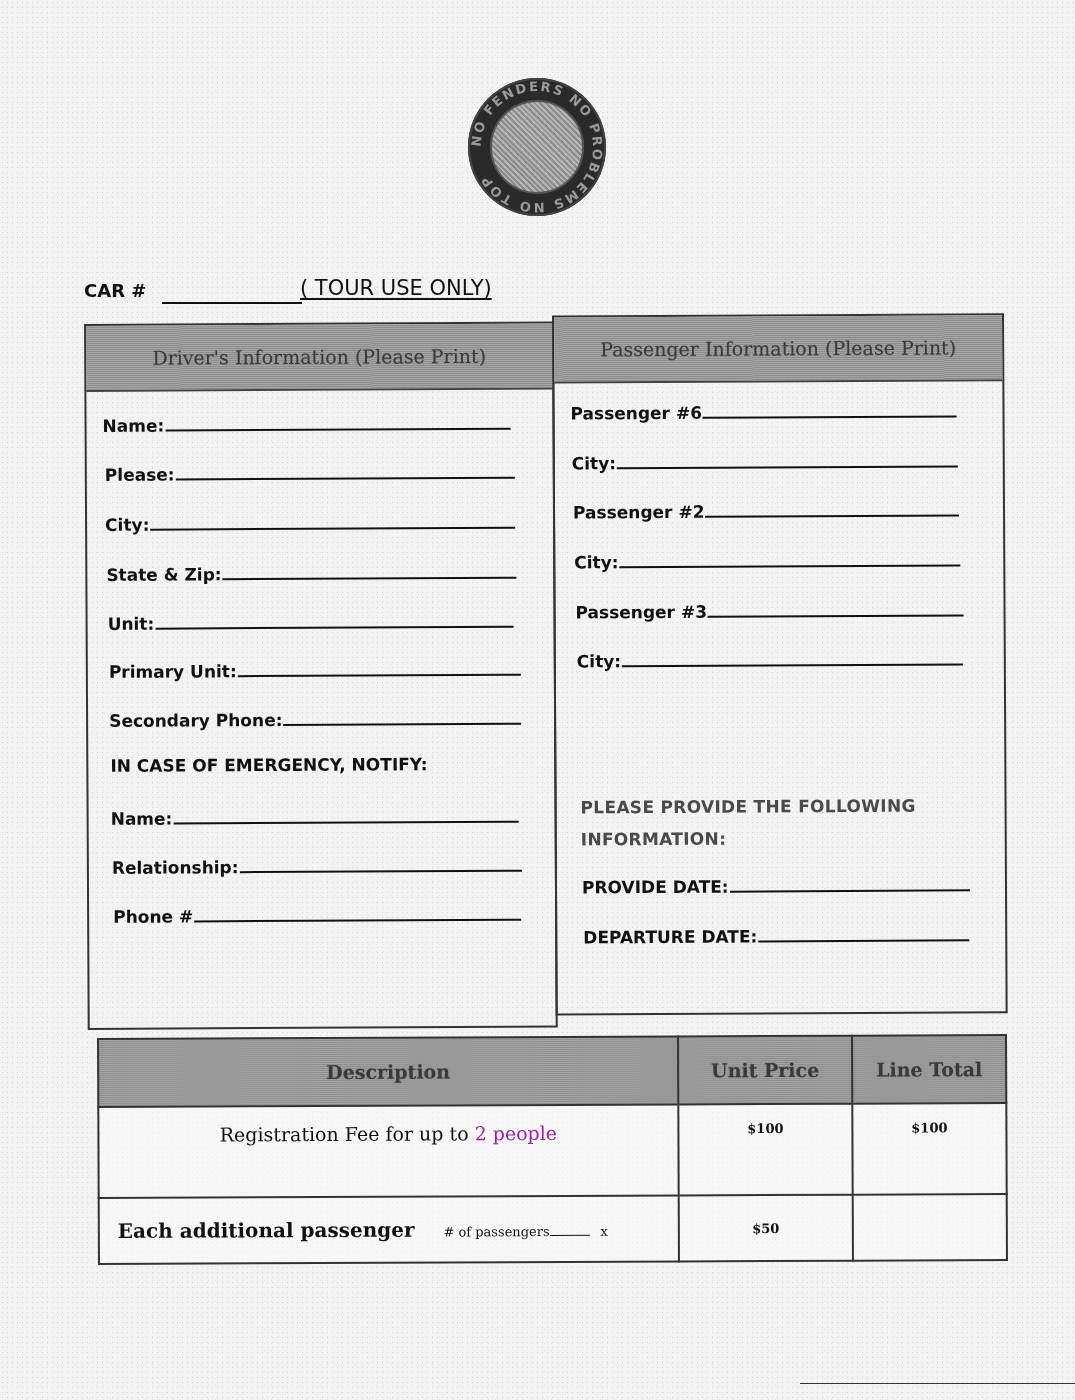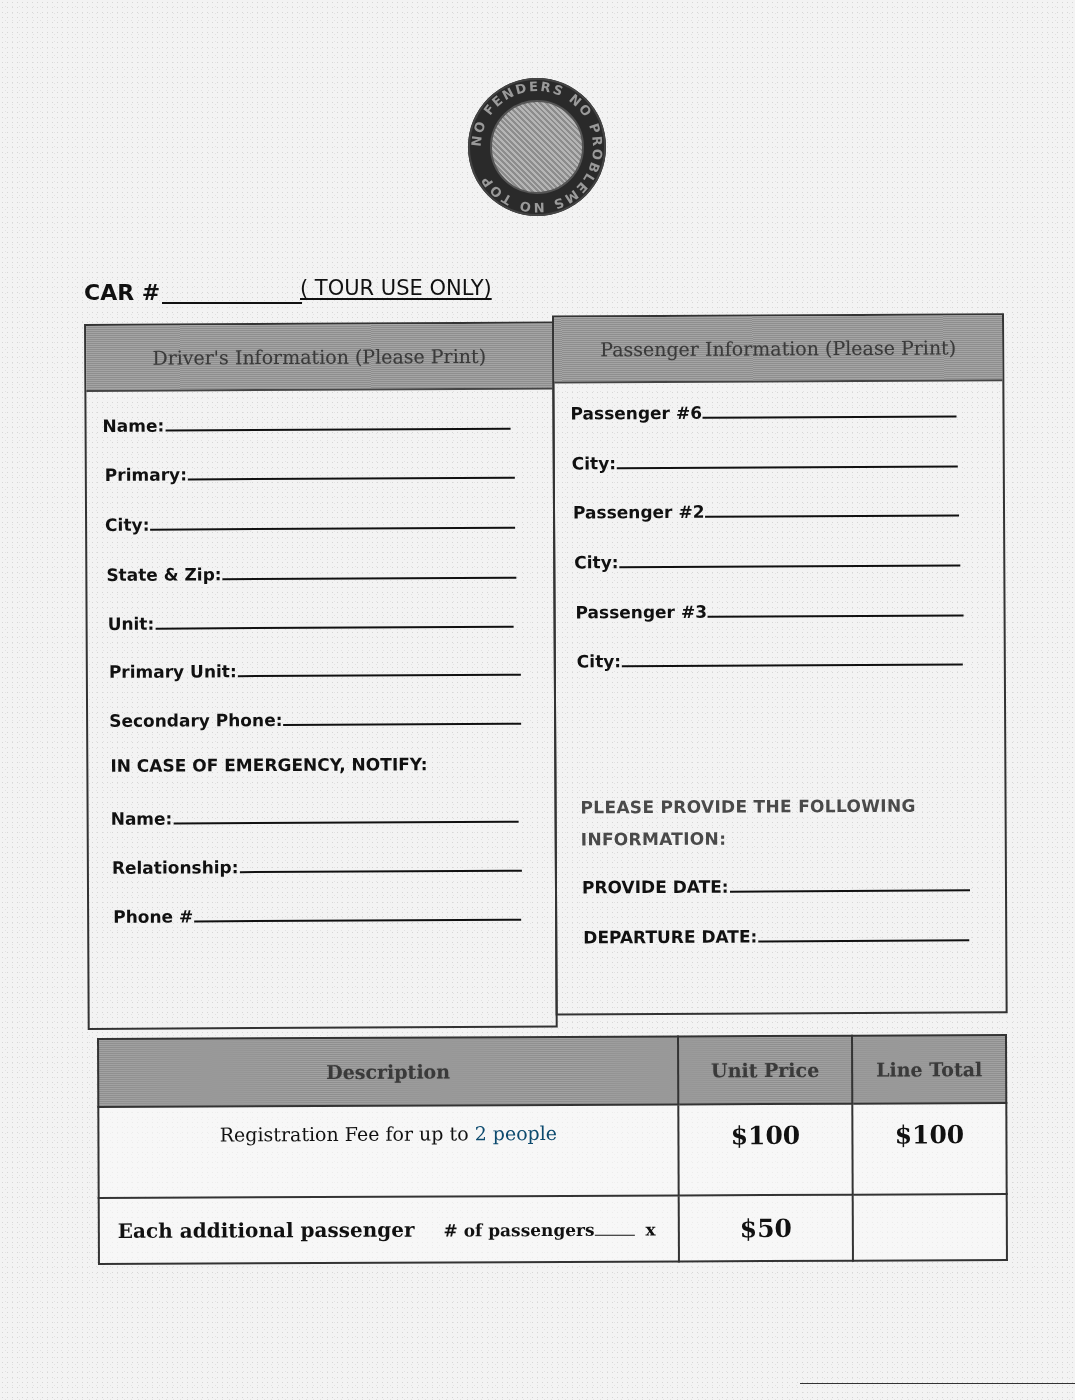--- a/index.html
+++ b/index.html
@@ -26,21 +26,21 @@
     position: absolute; left: 22px; top: 22px; width: 94px; height: 94px; border-radius: 50%;
     background: repeating-linear-gradient(45deg, #8c8c8c 0 2px, #b5b5b5 2px 4px);
     border: 2px solid #555;
     box-sizing: border-box;
   }
   .seal-text {
     position: absolute; left: 0; top: 0; width: 138px; height: 138px;
   }
 
   
-  .car-label { left: 84px; top: 280px; font-family: "DejaVu Sans", sans-serif; font-weight: bold; font-size: 22px; }
+  .car-label { left: 84px; top: 280px; font-family: "DejaVu Sans", sans-serif; font-weight: bold; font-size: 18px; }
   .car-line { left: 162px; top: 302px; width: 140px; border-bottom: 2px solid #111; }
   .tour-only { left: 300px; top: 276px; font-weight: normal; font-size: 21px; text-decoration: underline; text-underline-offset: 3px; }
 
   
   .info-box {
     left: 84px; top: 318px; width: 920px; height: 710px;
     transform: rotate(-0.3deg); transform-origin: left top;
   }
   .col {
     position: absolute; top: 0; box-sizing: border-box;
@@ -77,25 +77,25 @@
     height: 64px;
     background: repeating-linear-gradient(0deg, #8e8e8e 0 1px, #a3a3a3 1px 2px);
     font-weight: bold; font-size: 19px; color: #3a3a3a; text-shadow: 0 0 1px #777;
   }
   table.fees td { background: rgba(250,250,250,0.6); }
   .c-desc { width: 576px; }
   .c-unit { width: 170px; }
   .row1 td { height: 72px; vertical-align: top; padding-top: 16px; }
   .row2 td { height: 62px; vertical-align: middle; }
   .desc1 { text-align: center; font-size: 19px; }
-  .desc1 .light { color: #0c4a6e; }
+  .desc1 .light { color: #a21caf; }
   .desc2 { text-align: left; padding-left: 18px; font-size: 20px; font-weight: bold; }
-  .desc2 .small { font-size: 17px; margin-left: 22px; font-weight: bold; }
+  .desc2 .small { font-size: 13px; margin-left: 22px; font-weight: normal; }
   .desc2 .blank { display: inline-block; width: 40px; border-bottom: 1.5px solid #111; }
-  .price { text-align: center; font-size: 25px; font-weight: bold; }
+  .price { text-align: center; font-size: 13px; font-weight: bold; }
 
   .bottom-rule { left: 800px; top: 1383px; width: 275px; border-bottom: 1.5px solid #333; }
 </style>
 </head>
 <body>
 
 <div class="abs seal">
   <svg class="seal-text" viewBox="0 0 138 138">
     <defs>
       <path id="ring" d="M69,69 m-56,0 a56,56 0 1,1 112,0 a56,56 0 1,1 -112,0"></path>
@@ -114,21 +114,21 @@
 <div class="abs info-box">
 
   <div class="col left">
     <div class="col-head">Driver's Information (Please Print)</div>
 
     <div class="field" style="left:16px; top:90px; width:408px;">
       <span>Name:</span>
         <span class="rule"></span>
     </div>
     <div class="field" style="left:18px; top:139px; width:410px;">
-      <span>Primary:</span>
+      <span>Please:</span>
         <span class="rule"></span>
     </div>
     <div class="field" style="left:18px; top:189px; width:410px;">
       <span>City:</span>
         <span class="rule"></span>
     </div>
     <div class="field" style="left:19px; top:239px; width:410px;">
       <span>State &amp; Zip:</span>
         <span class="rule"></span>
     </div>

